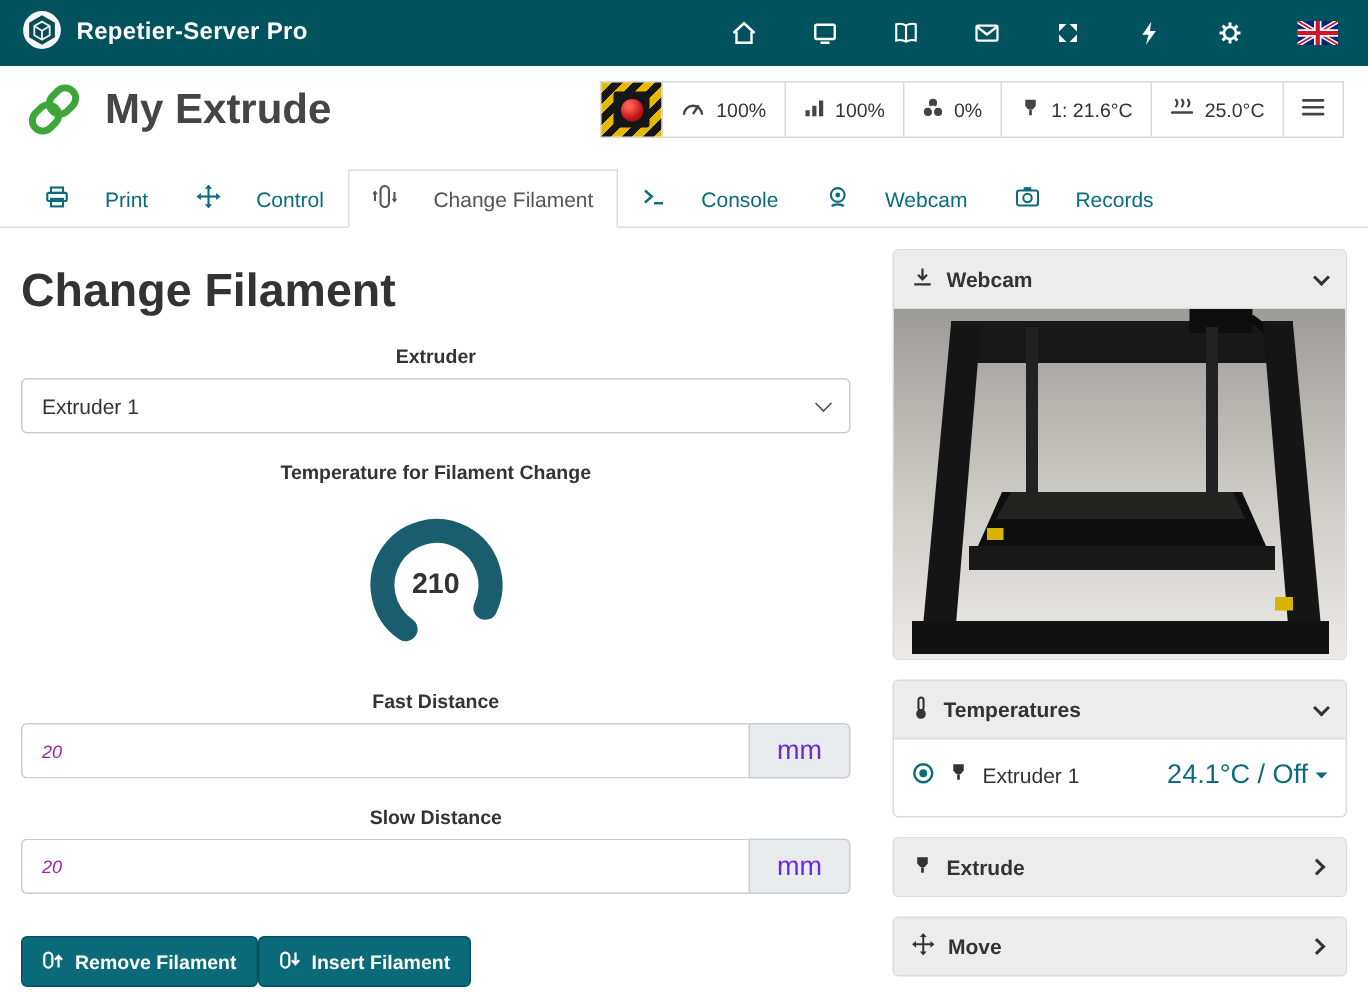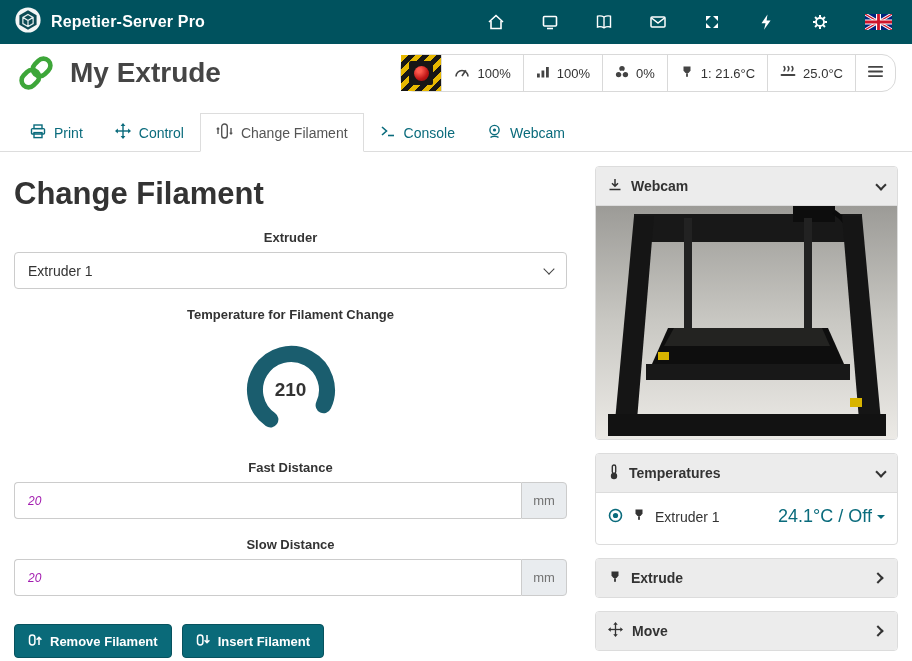--- a/index.html
+++ b/index.html
@@ -17,36 +17,36 @@
   .topnav { display:flex; align-items:center; gap:36px; margin-right:6px; }
   .tn { display:inline-flex; cursor:pointer; }
 
   
   .printer-row { position:relative; height:58px; display:flex; align-items:center;
                  padding:0 16px; background:#fff; }
   .chain { margin-right:14px; display:inline-flex; }
   .printer-name { font-size:28px; color:#454545; font-weight:bold; }
 
   .status-strip { position:absolute; right:16px; top:10px; display:flex; align-items:stretch;
-                  height:38px; border:1px solid #d9d9d9; border-radius:14px; background:#fff; }
+                  height:38px; border:1px solid #d9d9d9; border-radius:0; background:#fff; }
   .seg { display:flex; align-items:center; gap:7px; padding:0 12px;
          border-left:1px solid #d9d9d9; font-size:13px; color:#333; cursor:pointer; }
   .seg:first-child { border-left:none; }
   .seg-estop { width:40px; justify-content:center; padding:0;
                background:repeating-linear-gradient(135deg,#e6b800 0 5px,#161616 5px 10px); }
   .estop-inner { width:24px; height:24px; background:#161616; display:flex;
                  align-items:center; justify-content:center; border-radius:2px; }
   .estop-btn { width:15px; height:15px; border-radius:50%;
                background:radial-gradient(circle at 35% 30%, #ff5a4e 15%, #c01616 60%, #7d0b0b 100%); }
   .seg-menu { width:40px; justify-content:center; padding:0; }
 
   
   .tabs { display:flex; align-items:flex-end; padding:0 14px; margin-top:10px;
           border-bottom:1px solid #ddd; height:40px; }
-  .tab { display:flex; align-items:center; gap:8px; padding:0 15px; height:39px;
+  .tab { display:flex; align-items:center; gap:24px; padding:0 15px; height:39px;
          color:#0a6b7c; font-size:14px; cursor:pointer; border:1px solid transparent;
          margin-bottom:-1px; white-space:nowrap; }
   .tab.active { border-color:#ddd; border-bottom-color:#fff; background:#fff; color:#555; }
 
   
   .content { display:flex; padding:14px 14px 0 14px; gap:28px; align-items:flex-start; }
   .left-col { width:553px; }
   .right-col { width:303px; }
 
   h1.page-title { margin:10px 0 2px; font-size:31px; color:#333; font-weight:bold; }
@@ -59,24 +59,24 @@
           transform:rotate(45deg); margin-top:-4px; }
 
   .gauge { position:relative; width:104px; height:104px; margin:16px auto 0; cursor:pointer; }
   .gauge-value { position:absolute; top:50%; left:50%; transform:translate(-50%,-50%);
                  font-size:19px; font-weight:bold; color:#333; }
 
   .igroup { display:flex; height:37px; }
   .igroup input { flex:1; min-width:0; border:1px solid #ccc; border-right:none;
                   border-radius:4px 0 0 4px; padding:0 13px; font-size:12px; color:#a21caf;
                   font-family:inherit; outline:none;font-style:italic; }
-  .addon { width:46px; background:#e9ecef; border:1px solid #ccc; border-radius:0 4px 4px 0;
-           display:flex; align-items:center; justify-content:center; font-size:13px; color:#737373; }
-
-  .btn-row { display:flex; gap:10px; margin-top:28px; }
+  .addon { width:68px; background:#e9ecef; border:1px solid #ccc; border-radius:0 4px 4px 0;
+           display:flex; align-items:center; justify-content:center; font-size:18px; color:#6d28d9; }
+
+  .btn-row { display:flex; margin-top:28px; }
   .btn { display:inline-flex; align-items:center; gap:8px; background:#0a6a79; color:#fff;
          border:1px solid #07525e; border-radius:4px; padding:0 13px; height:34px;
          font-size:13px; font-weight:bold; cursor:pointer; font-family:inherit; }
 
   
   .panel { border:1px solid #dcdcdc; border-radius:4px; margin-bottom:13px;
            background:#fff; overflow:hidden; }
   .panel-h { background:#ececec; height:38px; display:flex; align-items:center; gap:9px;
              padding:0 12px; font-size:14px; font-weight:bold; color:#333; cursor:pointer; }
   .panel-h .grow { flex:1; }
@@ -289,20 +289,30 @@
   </div>
   <div class="tab">
     <span>
       <svg width="15" height="15" viewBox="0 0 15 15" fill="none" stroke="currentColor" stroke-width="1.4">
         <circle cx="7.5" cy="6" r="4.6"></circle>
           <circle cx="7.5" cy="6" r="1.6" fill="currentColor" stroke="none"></circle>
         <path d="M3.5 13.5 C5 11.8 10 11.8 11.5 13.5"></path>
       </svg>
     </span>
     <span>Webcam</span>
+  </div>
+  <div class="tab">
+    <span>
+      <svg width="16" height="14" viewBox="0 0 16 14" fill="none" stroke="currentColor" stroke-width="1.4">
+        <rect x="1" y="3" width="14" height="10" rx="1.5"></rect>
+          <circle cx="8" cy="8" r="2.8"></circle>
+        <rect x="5.5" y="0.8" width="5" height="2.2" fill="currentColor" stroke="none"></rect>
+      </svg>
+    </span>
+    <span>Records</span>
   </div>
 </div>
 
 <div class="content">
 
   <div class="left-col">
     <h1 class="page-title">Change Filament</h1>
 
     <div class="field-label">Extruder</div>
     <div class="select">

